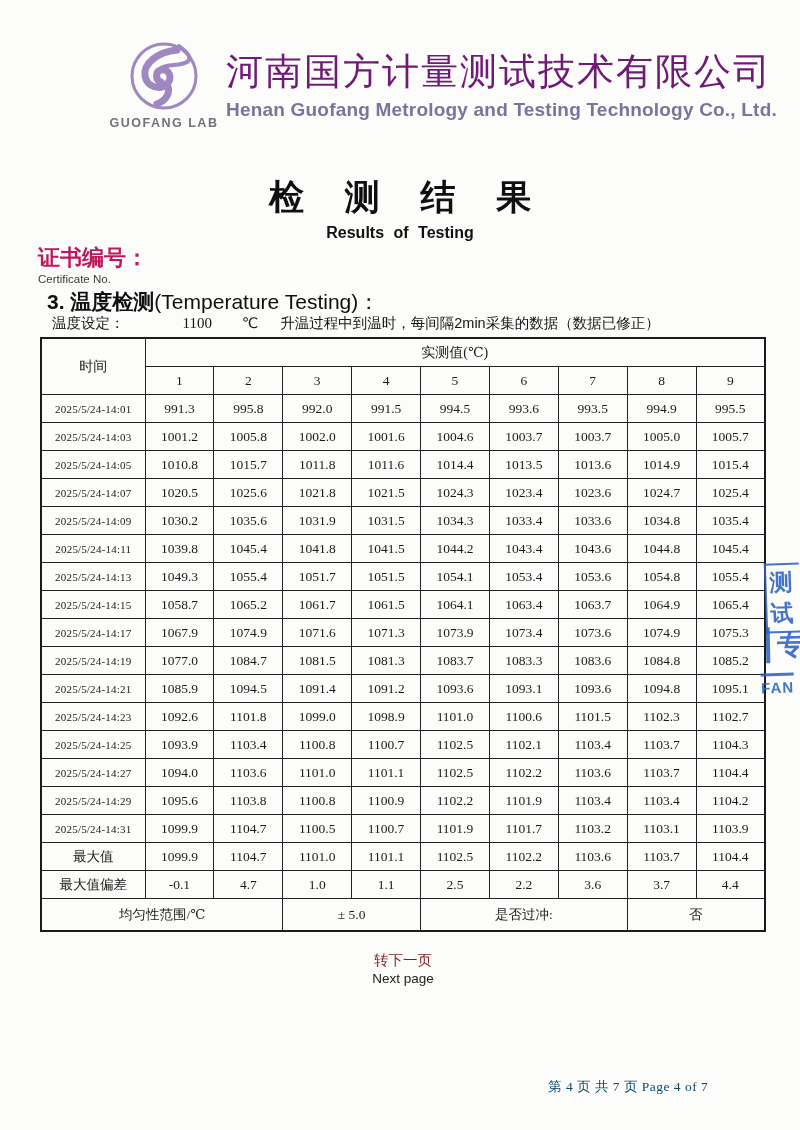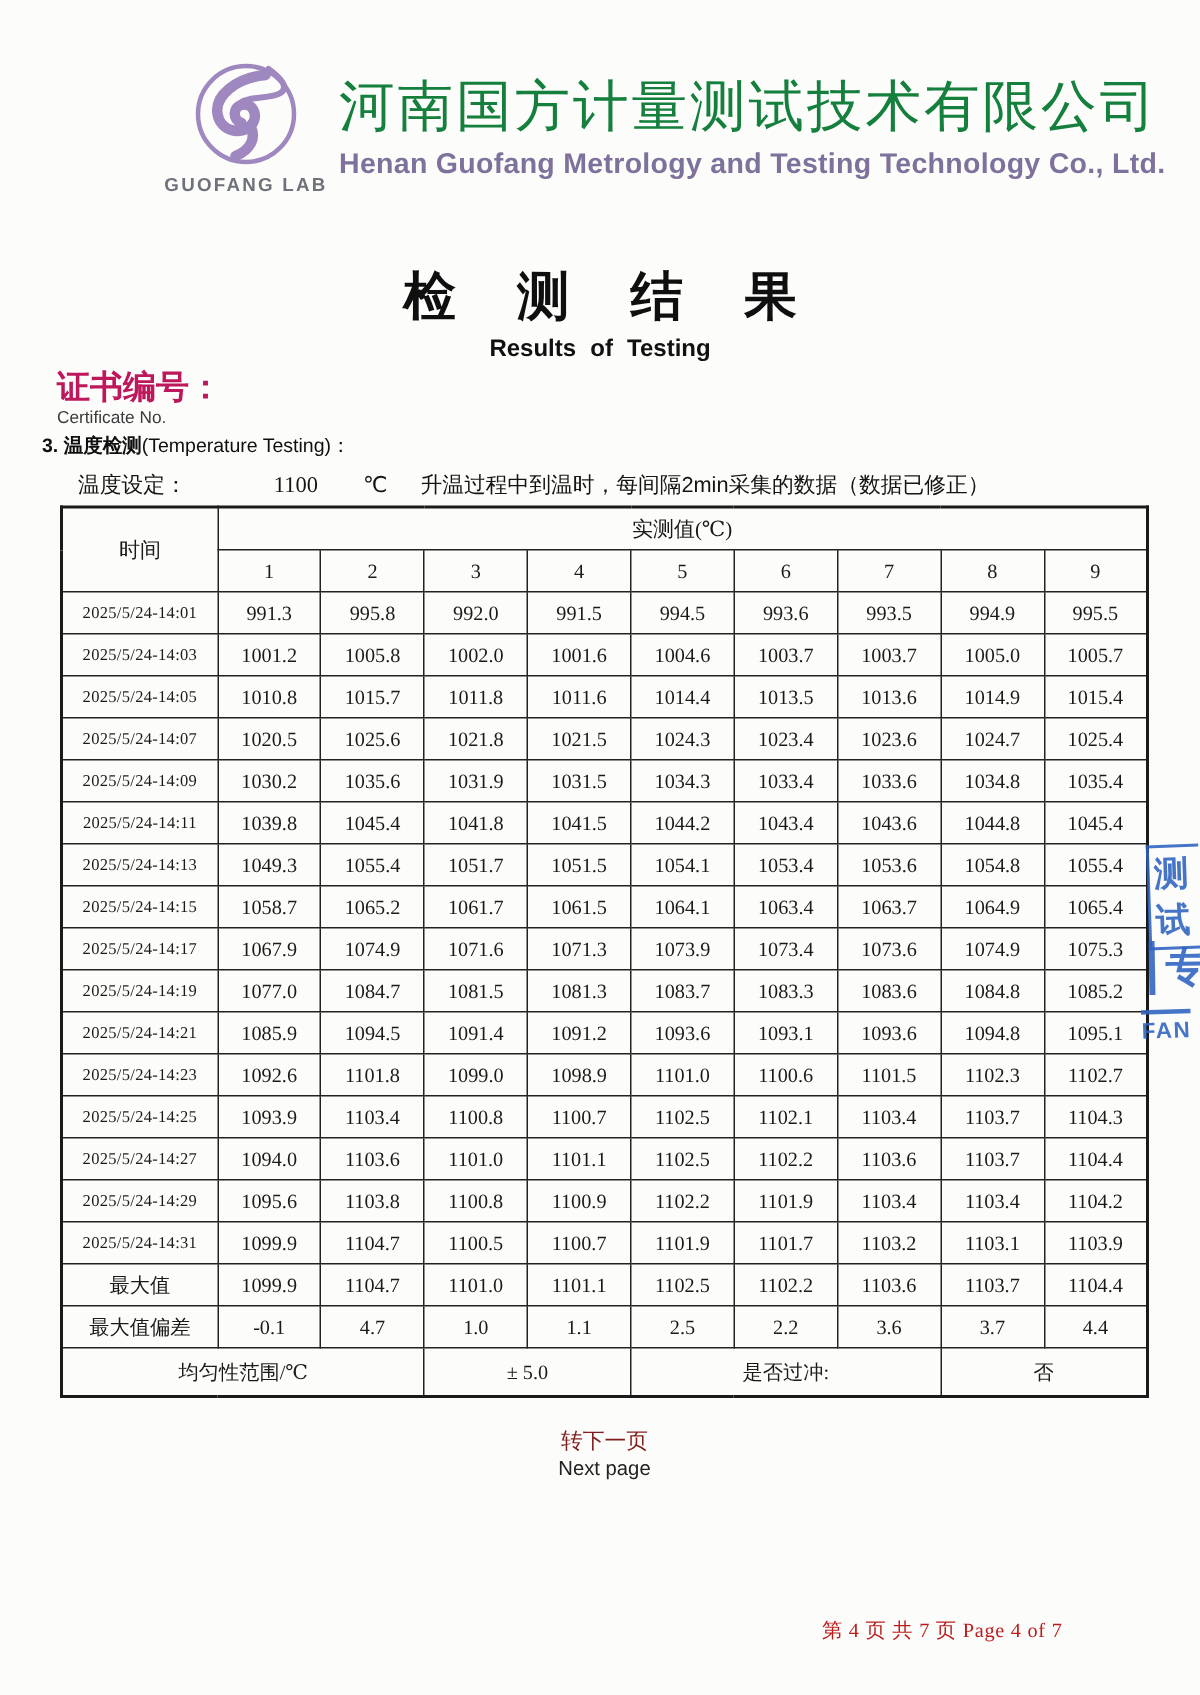--- a/index.html
+++ b/index.html
@@ -12,37 +12,37 @@
     position:relative;width:800px;height:1130px;
     background:#fcfcfa;overflow:hidden;color:#1c1c1c;
   }
 
   
   .header{position:absolute;top:38px;left:108px;display:flex;align-items:flex-start;}
   .logo-wrap{width:112px;text-align:center;}
   .logo-wrap svg{display:block;margin:0 auto;}
   .logo-label{margin-top:4px;font-size:12.5px;letter-spacing:1.5px;color:#70727b;font-weight:600;}
   .company{margin-left:6px;padding-top:14px;}
-  .company-cn{font-size:37px;line-height:1.1;color:#15803d;white-space:nowrap;letter-spacing:2px;font-weight:500;font-family:"Liberation Serif","DejaVu Serif",serif;}
+  .company-cn{font-size:37px;line-height:1.1;color:#701a75;white-space:nowrap;letter-spacing:2px;font-weight:500;font-family:"Liberation Serif","DejaVu Serif",serif;}
   .company-en{margin-top:6px;font-size:19px;font-weight:700;color:#7e719b;white-space:nowrap;letter-spacing:0.2px;}
 
   
   .title-block{position:absolute;top:174px;left:0;width:800px;text-align:center;}
   .title-cn{font-size:35px;font-weight:700;letter-spacing:16px;text-indent:16px;color:#0f0f0f;font-family:"Liberation Serif","DejaVu Serif",serif;}
   .title-en{margin-top:3px;font-size:16px;font-weight:700;word-spacing:5px;color:#111;}
 
   
   .cert-block{position:absolute;top:243px;left:38px;}
   .cert-line{display:flex;align-items:baseline;}
   .cert-label{font-size:22px;font-weight:700;color:#be185d;}
   .cert-no{margin-left:24px;font-size:21px;letter-spacing:1.5px;font-family:"Liberation Serif","DejaVu Serif",serif;color:#141414;}
   .cert-en{font-size:11.5px;color:#3a3a3a;margin-top:0;}
 
   
-  .section-heading{position:absolute;top:288px;left:28px;font-size:13px;color:#0f0f0f;}
+  .section-heading{position:absolute;top:288px;left:47px;font-size:21px;color:#0f0f0f;}
   .section-heading .cn{font-weight:700;}
   .section-heading .en{font-weight:400;}
   .setting-line{position:absolute;top:314px;left:52px;font-size:14.5px;color:#141414;white-space:nowrap;}
   .setting-value{display:inline-block;margin-left:58px;font-family:"Liberation Serif","DejaVu Serif",serif;font-size:15px;}
   .setting-unit{display:inline-block;margin-left:30px;}
   .setting-note{display:inline-block;margin-left:22px;}
 
   
   table.meas{
     position:absolute;top:337px;left:40px;width:726px;
@@ -67,21 +67,21 @@
   .next-en{font-size:13.5px;color:#222;margin-top:1px;}
 
   
   .stamp{position:absolute;color:#2e63c0;font-weight:700;opacity:0.88;}
   .stamp-1{left:765px;top:563px;font-size:23px;border:2.5px solid #2e63c0;border-right:none;padding:2px 4px 2px 3px;transform:rotate(-2deg);letter-spacing:2px;}
   .stamp-2{left:766px;top:627px;font-size:27px;border-left:4px solid #2e63c0;padding-left:7px;transform:rotate(-1deg);}
   .stamp-3{left:761px;top:673px;font-size:15px;border-top:3px solid #2e63c0;padding-top:3px;letter-spacing:1px;transform:rotate(-2deg);}
 
   
   .page-footer{position:absolute;top:1078px;left:548px;font-size:13.5px;letter-spacing:0.5px;
-    font-family:"Liberation Serif","DejaVu Serif",serif;color:#b91c1c;}
+    font-family:"Liberation Serif","DejaVu Serif",serif;color:#0c4a6e;}
 </style>
 </head>
 <body>
 
 <div class="page">
 
   <div class="header">
     <div class="logo-wrap">
       <svg width="74" height="74" viewBox="0 0 74 74">
         <circle cx="37" cy="38" r="32" fill="none" stroke="#9f87bf" stroke-width="3"></circle>

